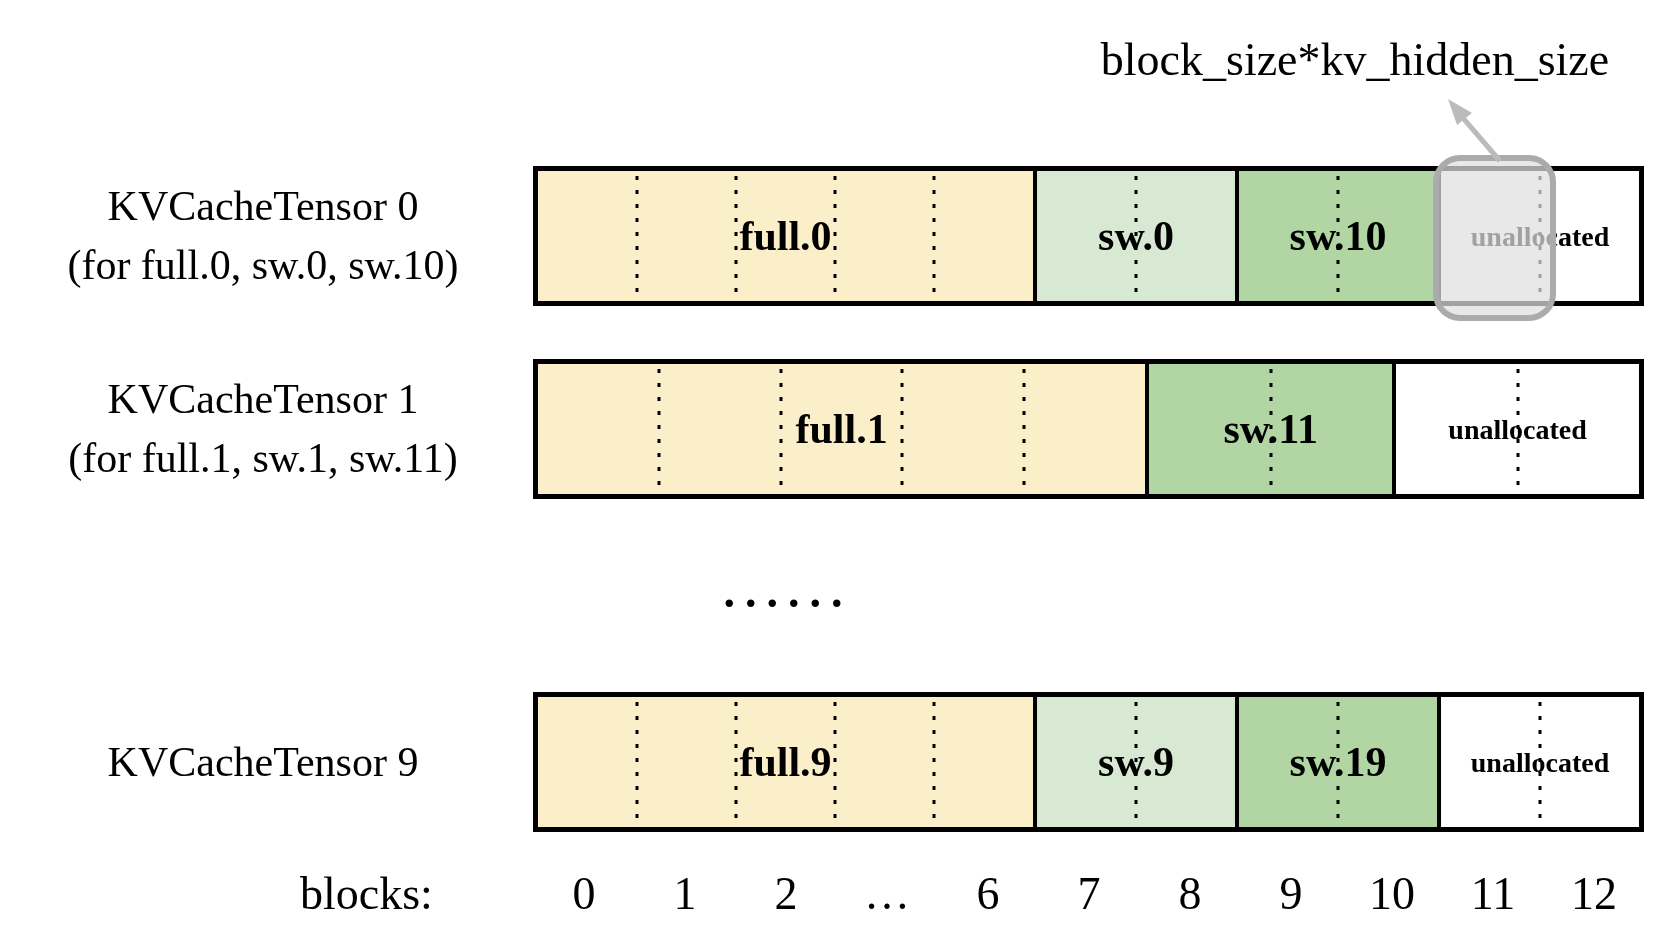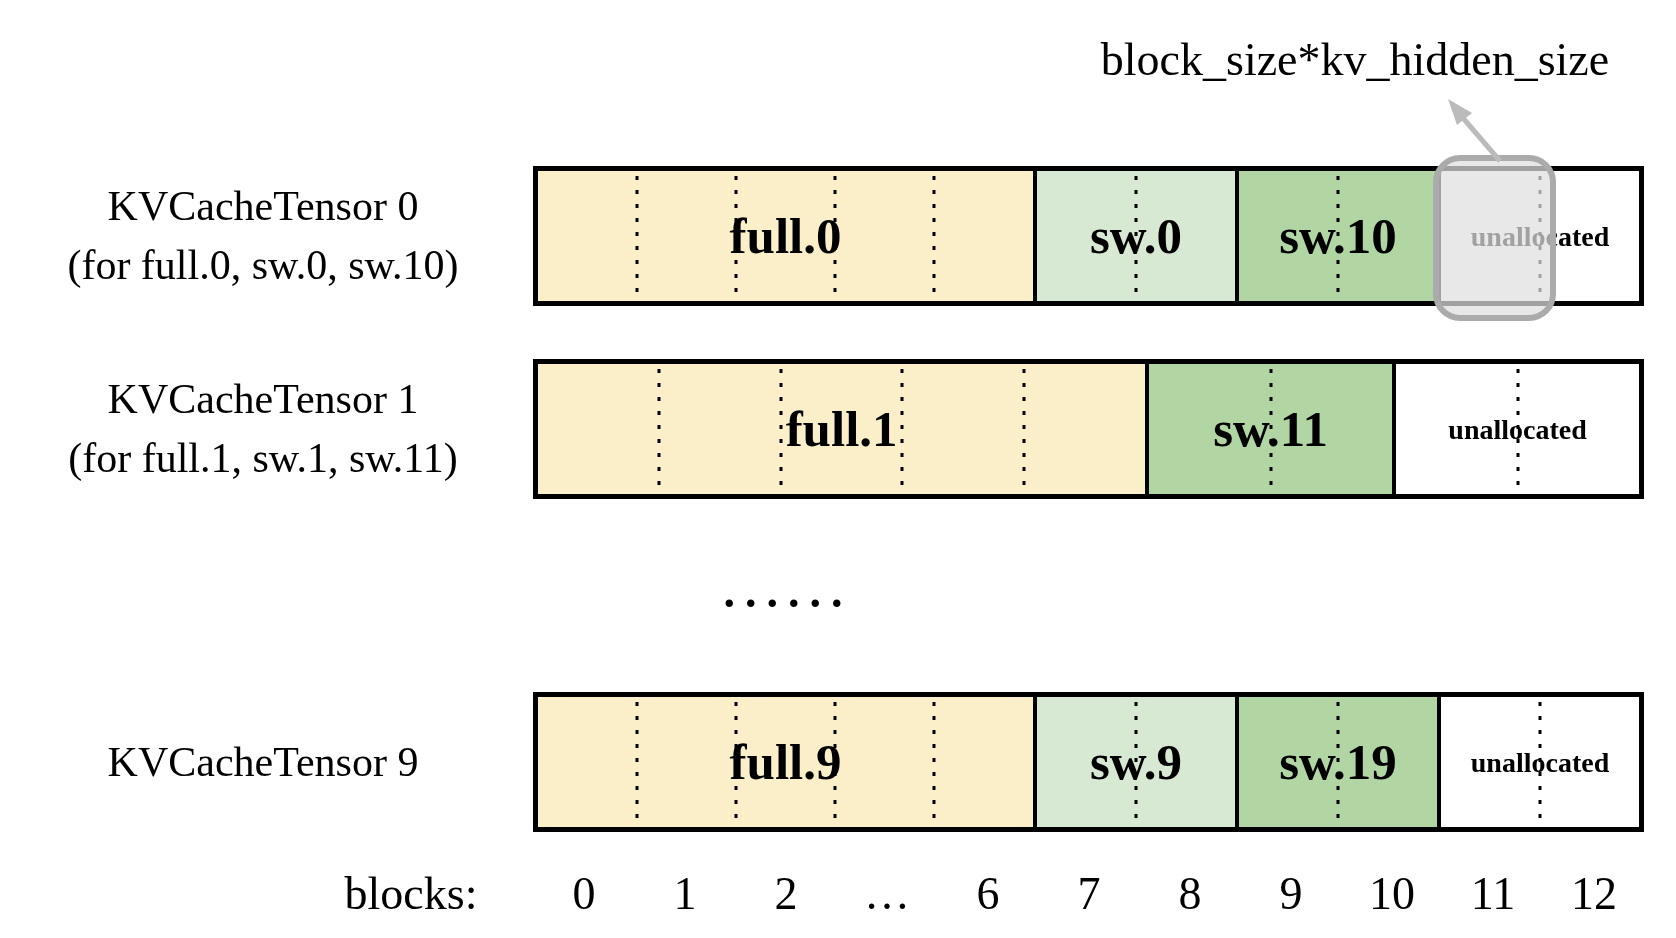--- a/index.html
+++ b/index.html
@@ -22,40 +22,40 @@
   .bar{
     position:absolute;left:533px;top:0;width:1111px;height:140px;
     border:5px solid var(--outline,#000);box-sizing:border-box;display:flex;
     background:#fff;
   }
   .region{position:relative;box-sizing:border-box;display:flex;align-items:center;justify-content:center;}
   .region.full{flex:5 1 0;background:var(--full-fill,#FBEFC9);border-right:4px solid var(--outline,#000);}
   .region.swa{flex:2 1 0;background:var(--sw-fill,#D7E9D3);border-right:4px solid var(--outline,#000);}
   .region.swb{flex:2 1 0;background:var(--sw2-fill,#B1D6A4);border-right:4px solid var(--outline,#000);}
   .region.unalloc{flex:2 1 0;background:var(--unallocated-fill,#fff);}
-  .region-label{font-weight:bold;font-size:51px;line-height:1;z-index:2;}
+  .region-label{font-weight:bold;font-size:42px;line-height:1;z-index:2;}
   .unalloc-label{width:142px;word-break:break-all;text-align:center;font-size:28px;line-height:49px;}
   .vdots{
     position:absolute;top:5px;bottom:5px;width:3px;transform:translateX(-50%);z-index:1;
     background-image:repeating-linear-gradient(to bottom,#000 0px,#000 4px,transparent 4px,transparent 14px);
   }
   
   .highlight{
     position:absolute;left:1433px;top:139px;width:123px;height:166px;box-sizing:border-box;
     border:6px solid var(--highlight-border,#ABABAB);border-radius:27px;
     background:var(--highlight-fill,rgba(223,223,223,0.72));z-index:5;
   }
   
   .rows-dots{
     position:absolute;left:535px;top:548px;width:506px;text-align:center;
     font-weight:bold;font-size:46px;line-height:56px;letter-spacing:10px;
   }
   
   .axis{position:absolute;left:0;top:852px;width:1676px;height:60px;font-size:46px;line-height:52px;}
-  .axis-label{position:absolute;left:300px;width:222px;text-align:center;top:0;}
+  .axis-label{position:absolute;left:300px;width:222px;text-align:left;top:0;}
   .tick{position:absolute;top:0;transform:translateX(-50%);white-space:nowrap;}
 </style>
 </head>
 <body>
 
 <div class="page">
 
   <div class="annotation">block_size*kv_hidden_size</div>
 
   <svg class="overlay-svg" width="1676" height="938">

